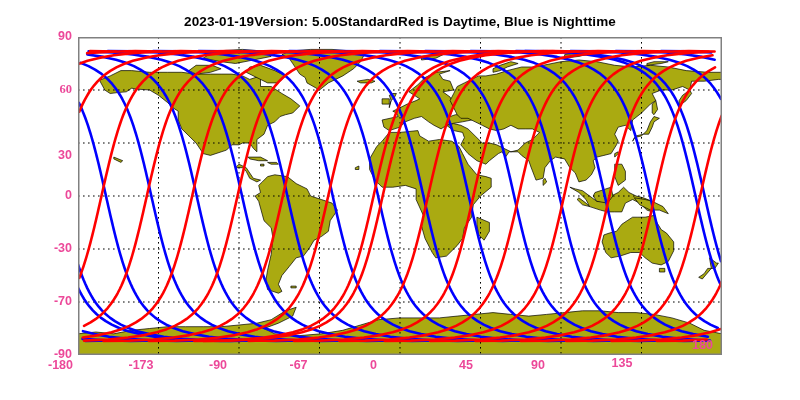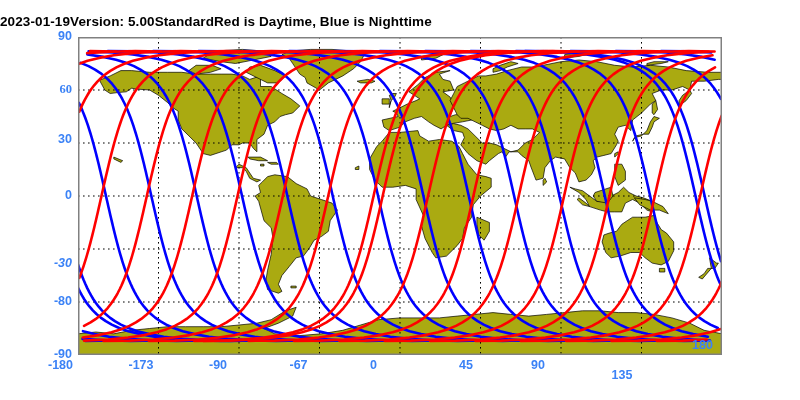--- a/index.html
+++ b/index.html
@@ -7,41 +7,41 @@
     width:800px;height:400px;
     background:#ffffff;
     font-family:"Liberation Sans",sans-serif;
     overflow:hidden;
     position:relative;
   }
   #figure{position:absolute;left:0;top:0;width:800px;height:400px;}
   #title{
     position:absolute;
     left:0;top:14px;width:800px;
-    text-align:left;
+    text-align:center;
     font-size:13.5px;
     font-weight:bold;
     color:#000000;
     letter-spacing:0.1px;
     white-space:pre;
   }
   #title span{display:inline;}
   .ttl-gap{display:inline-block;width:9px;}
   .ttl-gap-lg{display:inline-block;width:17px;}
   #plotwrap{
     position:absolute;
     left:78px;top:37px;
     width:644px;height:318px;
   }
   #plotsvg{display:block;width:644px;height:318px;}
   .ytick,.xtick{
     position:absolute;
     font-size:12.5px;
     font-weight:bold;
-    color:#3b82f6;
+    color:#ec4899;
     white-space:nowrap;
   }
   .ytick{text-align:right;}
   .xtick{}
 </style>
 </head>
 <body>
 
 <div id="figure">
 
@@ -156,31 +156,31 @@
           <path d="M446.07,14.53L420.17,14.14L394.55,14.71L371.87,16.15L353.28,18.28L338.57,20.89L327.01,23.84L317.85,27.02L310.48,30.36L304.44,33.82L299.41,37.37L295.14,40.97L291.47,44.63L288.27,48.32L285.45,52.05L282.93,55.79L280.66,59.56L278.59,63.34L276.70,67.14L274.95,70.95L273.33,74.77L271.81,78.59L270.38,82.42L269.02,86.26L267.74,90.10L266.51,93.95L265.34,97.80L264.21,101.66L263.12,105.52L262.07,109.38L261.04,113.24L260.05,117.11L259.07,120.98L258.12,124.84L257.18,128.72L256.26,132.59L255.35,136.46L254.46,140.33L253.57,144.21L252.69,148.08L251.81,151.95L250.93,155.83L250.06,159.70L249.19,163.58L248.31,167.45L247.44,171.33L246.55,175.20L245.66,179.08L244.76,182.95L243.85,186.82L242.92,190.69L241.98,194.56L241.02,198.43L240.04,202.30L239.03,206.16L237.99,210.02L236.93,213.88L235.82,217.74L234.68,221.60L233.49,225.45L232.24,229.29L230.93,233.14L229.56,236.97L228.09,240.80L226.54,244.62L224.87,248.44L223.07,252.24L221.12,256.03L218.98,259.81L216.63,263.57L214.00,267.31L211.05,271.02L207.69,274.70L203.82,278.34L199.30,281.93L193.93,285.45L187.46,288.87L179.49,292.16L169.54,295.26L156.93,298.10L140.88,300.56L120.77,302.46L96.80,303.61L70.72,303.83" fill="none" stroke="#FF0000" stroke-width="2.6" stroke-linecap="round" stroke-linejoin="round"></path>
           <path d="M491.41,14.53L465.52,14.14L439.90,14.71L417.22,16.15L398.63,18.28L383.91,20.89L372.36,23.84L363.20,27.02L355.83,30.36L349.79,33.82L344.76,37.37L340.49,40.97L336.82,44.63L333.62,48.32L330.80,52.05L328.28,55.79L326.01,59.56L323.94,63.34L322.05,67.14L320.30,70.95L318.67,74.77L317.15,78.59L315.72,82.42L314.37,86.26L313.09,90.10L311.86,93.95L310.69,97.80L309.56,101.66L308.47,105.52L307.42,109.38L306.39,113.24L305.39,117.11L304.42,120.98L303.47,124.84L302.53,128.72L301.61,132.59L300.70,136.46L299.81,140.33L298.92,144.21L298.03,148.08L297.16,151.95L296.28,155.83L295.41,159.70L294.54,163.58L293.66,167.45L292.78,171.33L291.90,175.20L291.01,179.08L290.11,182.95L289.19,186.82L288.27,190.69L287.33,194.56L286.37,198.43L285.38,202.30L284.38,206.16L283.34,210.02L282.28,213.88L281.17,217.74L280.03,221.60L278.84,225.45L277.59,229.29L276.28,233.14L274.90,236.97L273.44,240.80L271.89,244.62L270.22,248.44L268.42,252.24L266.47,256.03L264.33,259.81L261.98,263.57L259.35,267.31L256.40,271.02L253.04,274.70L249.17,278.34L244.65,281.93L239.28,285.45L232.80,288.87L224.84,292.16L214.89,295.26L202.28,298.10L186.23,300.56L166.12,302.46L142.15,303.61L116.07,303.83" fill="none" stroke="#FF0000" stroke-width="2.6" stroke-linecap="round" stroke-linejoin="round"></path>
         </g>
       <rect x="0.5" y="0.5" width="643" height="317" fill="none" stroke="#808080" stroke-width="2"></rect>
     </svg>
   </div>
 
   <div id="yticks">
       <div class="ytick" style="left: 26px; width: 46px; top: 29px;">90</div>
       <div class="ytick" style="left: 26px; width: 46px; top: 82px; font-family: Liberation Serif, serif;">60</div>
-      <div class="ytick" style="left: 26px; width: 46px; top: 132px;">30</div>
+      <div class="ytick" style="left: 26px; width: 46px; top: 148px;">30</div>
       <div class="ytick" style="left: 26px; width: 46px; top: 188px;">0</div>
-      <div class="ytick" style="left: 26px; width: 46px; top: 256px; font-style: italic;">-30</div>
-      <div class="ytick" style="left: 26px; width: 46px; top: 294px;">-80</div>
+      <div class="ytick" style="left: 26px; width: 46px; top: 241px;">-30</div>
+      <div class="ytick" style="left: 26px; width: 46px; top: 294px;">-70</div>
       <div class="ytick" style="left: 26px; width: 46px; top: 347px;">-90</div>
     </div>
   <div id="xticks">
       <div class="xtick" style="width: 60px; left: 48px; top: 358px;">-180</div>
       <div class="xtick" style="width: 60px; left: 128.5px; top: 358px;">-173</div>
       <div class="xtick" style="width: 60px; left: 209px; top: 358px;">-90</div>
       <div class="xtick" style="width: 60px; left: 289.5px; top: 358px;">-67</div>
       <div class="xtick" style="width: 60px; left: 370px; top: 358px;">0</div>
       <div class="xtick" style="width: 60px; left: 459px; top: 358px;">45</div>
       <div class="xtick" style="width: 60px; left: 531px; top: 358px;">90</div>
-      <div class="xtick" style="width: 60px; left: 611.5px; top: 368px;">135</div>
+      <div class="xtick" style="width: 60px; left: 611.5px; top: 356px;">135</div>
       <div class="xtick" style="width: 60px; left: 692px; top: 338px;">180</div>
     </div>
 
 </div>
 
 </body></html>

